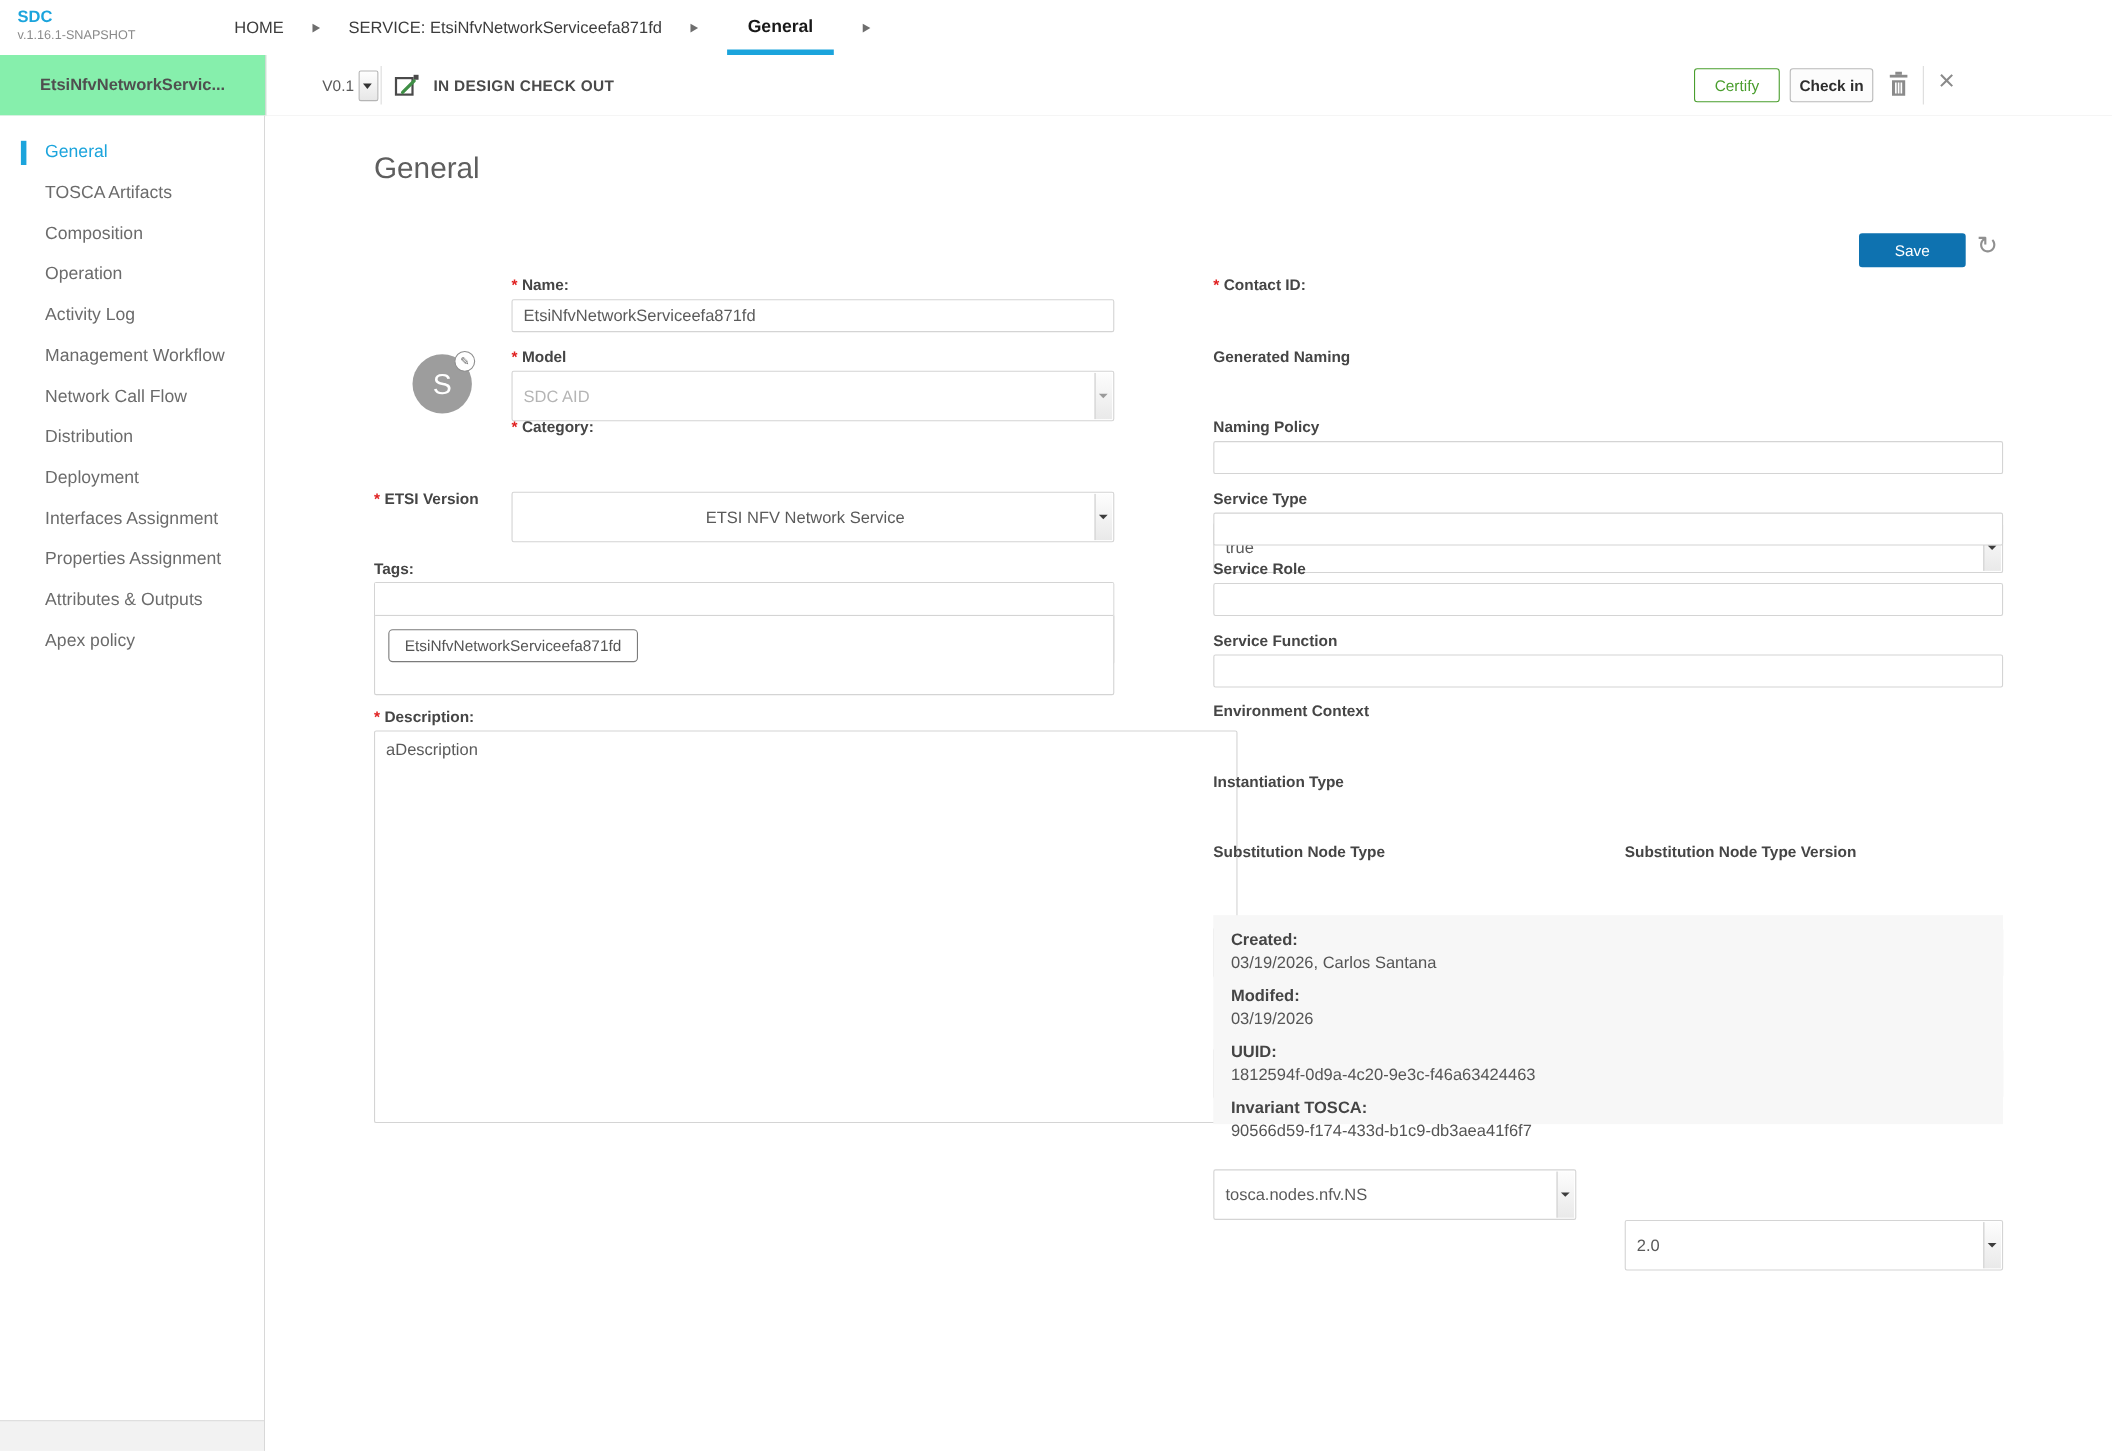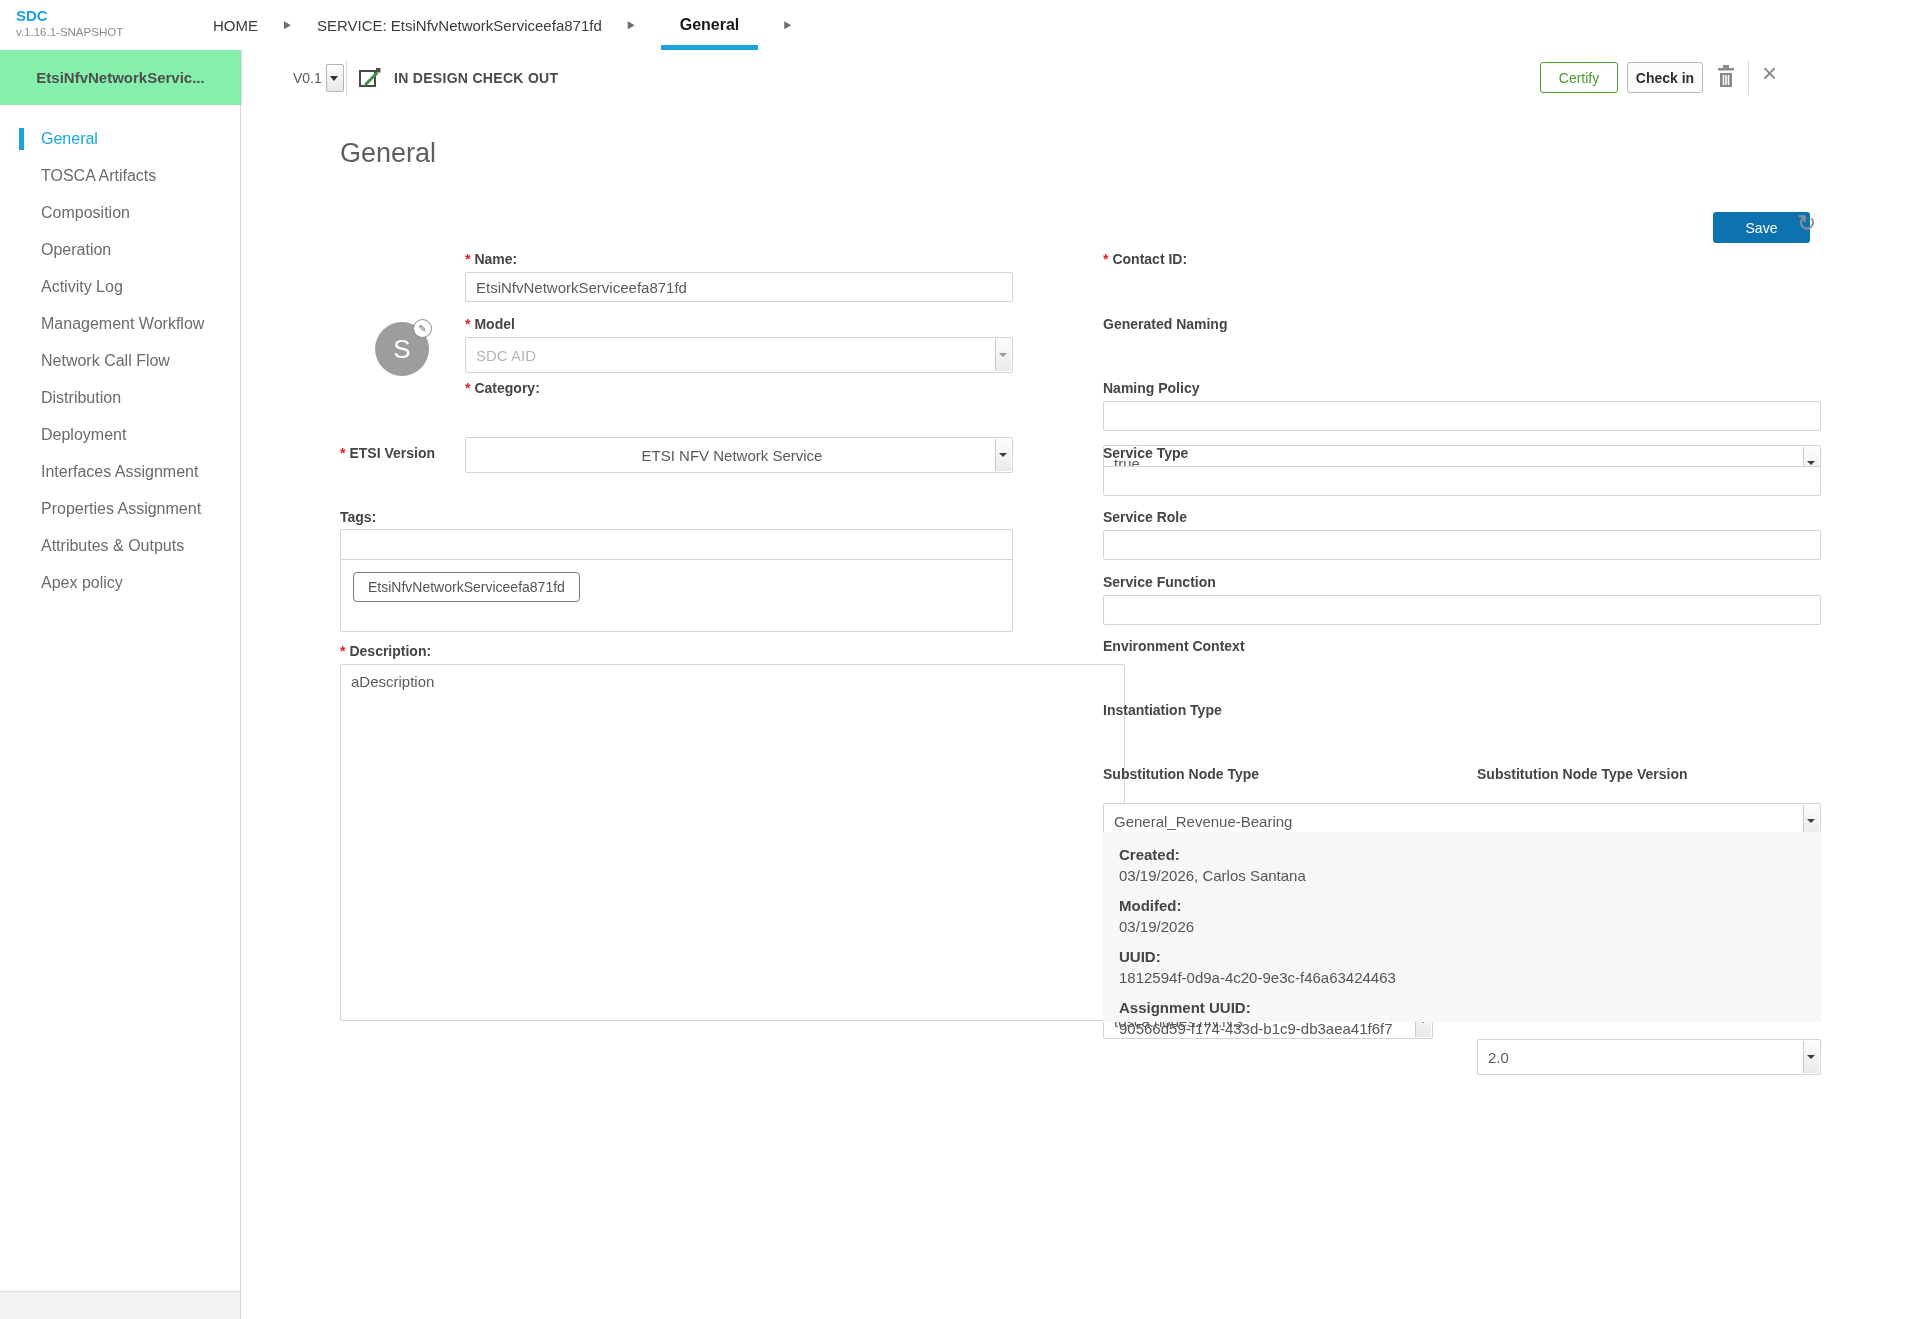--- a/index.html
+++ b/index.html
@@ -37,27 +37,27 @@
   
   .sidebar{position:absolute;left:0;top:105px;width:241px;bottom:0;background:#fff;border-right:1px solid #d8d8d8;box-sizing:border-box;}
   .nav{padding-top:15px;}
   .nav-item{position:relative;height:37px;line-height:37px;padding-left:41px;font-size:16px;color:#6b6b6b;cursor:pointer;white-space:nowrap;}
   .nav-item.active{color:#1ba4dc;}
   .active-bar{position:absolute;left:19px;top:8px;width:5px;height:22px;background:#1ba4dc;}
   .sidebar-footer{position:absolute;left:0;right:0;bottom:0;height:27px;background:#f2f2f2;border-top:1px solid #ddd;}
   
   .main{position:absolute;left:241px;top:105px;right:0;bottom:0;background:#fff;}
   .page-title{position:absolute;left:99px;top:33px;font-size:27px;color:#5e5e5e;}
-  .btn-save{position:absolute;left:1449px;top:107px;width:97px;height:31px;background:#0e72b0;color:#fff;font-size:14px;border:none;border-radius:3px;display:flex;align-items:center;justify-content:center;cursor:pointer;margin-left:23px;}
+  .btn-save{position:absolute;left:1449px;top:107px;width:97px;height:31px;background:#0e72b0;color:#fff;font-size:14px;border:none;border-radius:3px;display:flex;align-items:center;justify-content:center;cursor:pointer;}
   .refresh{position:absolute;left:1556px;top:105px;font-size:23px;color:#909090;cursor:pointer;}
   .fld{position:absolute;box-sizing:border-box;}
   .lbl{font-size:14px;font-weight:600;color:#454545;white-space:nowrap;}
   .req{color:#e02020;margin-right:4px;}
   .tb{box-sizing:border-box;height:30px;border:1px solid #d4d4d4;border-radius:2px;background:#fff;font-family:"Liberation Sans",sans-serif;font-size:15px;color:#5a5a5a;padding:0 10px;width:100%;outline:none;}
-  .selbox{position:relative;height:36px;border:1px solid #d4d4d4;border-radius:2px;background:#fff;display:flex;align-items:center;padding:0 24px 0 10px;font-size:15px;color:#5a5a5a;cursor:pointer;box-sizing:border-box;white-space:nowrap;overflow:hidden;}
+  .selbox{position:relative;height:46px;border:1px solid #d4d4d4;border-radius:2px;background:#fff;display:flex;align-items:center;padding:0 24px 0 10px;font-size:15px;color:#5a5a5a;cursor:pointer;box-sizing:border-box;white-space:nowrap;overflow:hidden;}
   .selbox.disabled{color:#b5b5b5;cursor:default;}
   .sel-arrow{position:absolute;right:1px;top:1px;bottom:1px;width:15px;background:linear-gradient(#fdfdfd,#e9e9e9);border-left:1px solid #c9c9c9;}
   .sel-arrow::after{content:"";position:absolute;left:3px;top:50%;margin-top:-2px;border-width:4px 4px 0 4px;border-style:solid;border-color:#3c3c3c transparent transparent transparent;}
   .selbox.disabled .sel-arrow::after{border-top-color:#9a9a9a;}
   .avatar{position:absolute;left:134px;top:217px;width:54px;height:54px;border-radius:50%;background:#9d9d9d;display:flex;align-items:center;justify-content:center;color:#fff;font-size:26px;}
   .avatar-edit{position:absolute;right:-3px;top:-3px;width:19px;height:19px;border-radius:50%;background:#fff;border:1px solid #8d8d8d;display:flex;align-items:center;justify-content:center;font-size:10px;color:#6e6e6e;cursor:pointer;box-sizing:border-box;}
   .tagsbox{border:1px solid #d4d4d4;border-radius:2px;background:#fff;height:103px;}
   .tags-input{width:100%;height:30px;border:none;border-bottom:1px solid #d4d4d4;box-sizing:border-box;padding:0 10px;font-family:"Liberation Sans",sans-serif;font-size:15px;color:#5a5a5a;outline:none;}
   .chip{display:inline-block;margin:12px 0 0 12px;padding:6px 14px;border:1px solid #7b7b7b;border-radius:4px;font-size:14px;color:#555;background:#fff;cursor:pointer;}
   .ta{box-sizing:border-box;width:100%;height:357px;border:1px solid #d4d4d4;border-radius:2px;resize:none;font-family:"Liberation Sans",sans-serif;font-size:15px;color:#5a5a5a;padding:8px 10px;outline:none;}
@@ -217,16 +217,16 @@
       <span class="sel-arrow"></span>
     </div>
 
   <div class="fld metabox" style="left:862px;top:727px;width:718px;">
     <div class="meta-label">Created:</div>
     <div class="meta-value">03/19/2026, Carlos Santana</div>
     <div class="meta-label">Modifed:</div>
     <div class="meta-value">03/19/2026</div>
     <div class="meta-label">UUID:</div>
     <div class="meta-value">1812594f-0d9a-4c20-9e3c-f46a63424463</div>
-    <div class="meta-label">Assignment UUID:</div>
+    <div class="meta-label">Invariant TOSCA:</div>
     <div class="meta-value">90566d59-f174-433d-b1c9-db3aea41f6f7</div>
   </div>
 </div>
 
 </body></html>

